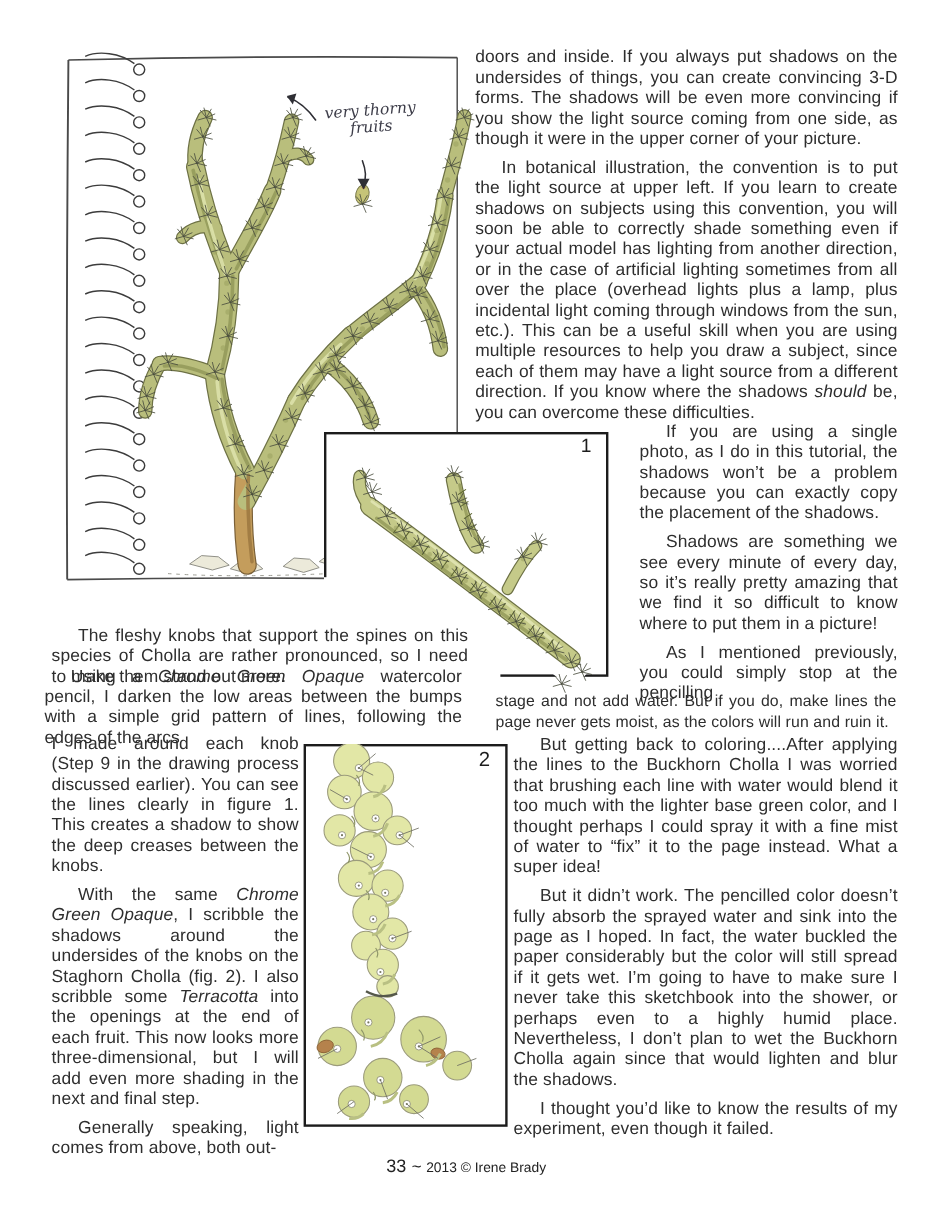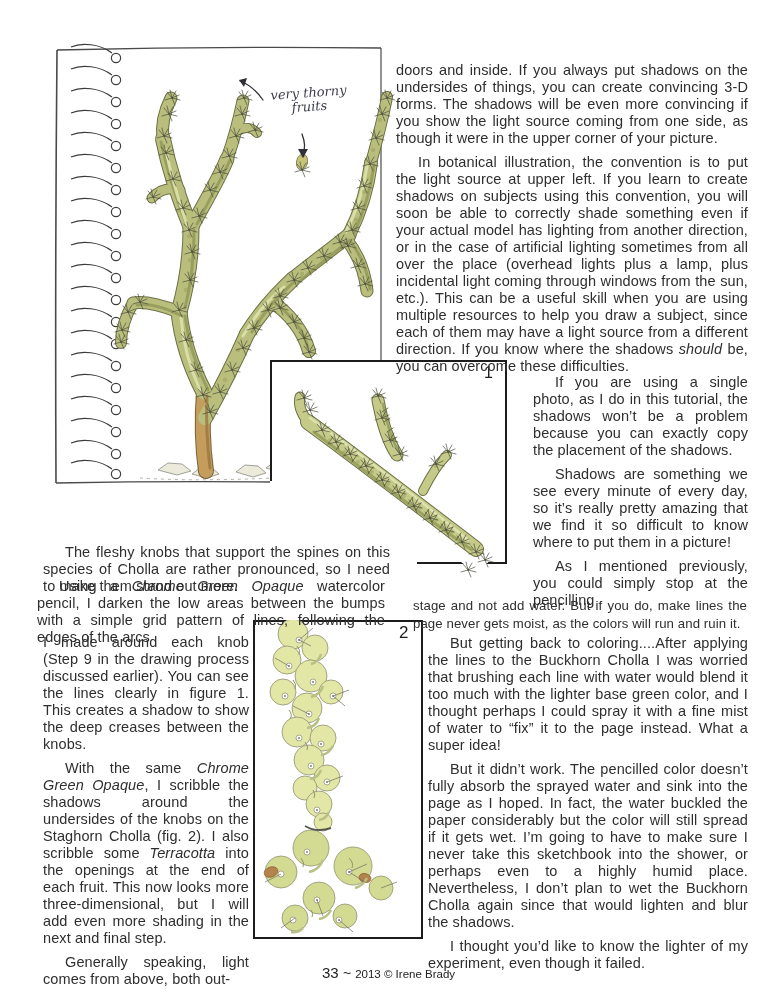--- a/index.html
+++ b/index.html
@@ -1,18 +1,18 @@
 <!DOCTYPE html>
 <html><head>
 <meta charset="utf-8">
 <style>
   html,body{margin:0;padding:0;background:#e8e8e8;}
   #page{position:relative;width:777px;height:1006px;background:#ffffff;overflow:hidden;
         font-family:"Liberation Sans",sans-serif;color:#2e2e2e;}
-  .tblock{position:absolute;margin-top:22px;}
+  .tblock{position:absolute;}
   .tblock p{margin:0 0 7px 0;text-align:justify;font-size:14.5px;line-height:17px;letter-spacing:0.1px;}
   .tblock p:last-child{margin-bottom:0;}
   .ind{text-indent:22px;}
   .it{font-style:italic;}
   #colC p{font-size:13.2px;line-height:18px;}
   .figbox{position:absolute;background:#fff;border:2px solid #1c1c1c;box-sizing:border-box;}
   .figlabel{position:absolute;font-size:16px;color:#1c1c1c;font-family:"Liberation Sans",sans-serif;}
   #note{position:absolute;left:256px;top:86px;width:106px;text-align:center;
         font-family:"DejaVu Serif",serif;font-style:italic;font-size:13px;line-height:14px;
         color:#3d3d49;transform:rotate(-4deg);}
@@ -441,21 +441,21 @@
     <p class="ind"><span>As I mentioned previously, you could simply stop at the pencilling</span></p>
   </div>
 
   <div class="tblock" id="colC" style="left:413px;top:575px;width:334px;">
     <p><span>stage and not add water.  But if you do, make lines the page never gets moist, as the colors will run and ruin it.</span></p>
   </div>
 
   <div class="tblock" id="colD" style="left:428px;top:613px;width:320px;">
     <p class="ind"><span>But getting back to coloring....After applying the lines to the Buckhorn Cholla I was worried that brushing each line with water would blend it too much with the lighter base green color, and I thought perhaps I could spray it with a fine mist of water to “fix” it to the page instead. What a super idea!</span></p>
     <p class="ind"><span>But it didn’t work. The pencilled color doesn’t fully absorb the sprayed water and sink into the page as I hoped. In fact, the water buckled the paper considerably but the color will still spread if it gets wet. I’m going to have to make sure I never take this sketchbook into the shower, or perhaps even to a highly humid place. Nevertheless, I don’t plan to wet the Buckhorn Cholla again since that would lighten and blur the shadows.</span></p>
-    <p class="ind"><span>I thought you’d like to know the lighter of my experiment, even though it failed.</span></p>
+    <p class="ind"><span>I thought you’d like to know the results of my experiment, even though it failed.</span></p>
   </div>
 
   <div class="tblock" id="colG" style="left:43px;top:522px;width:347px;">
     <p class="ind"><span>The fleshy knobs that support the spines on this species of Cholla are rather pronounced, so I need to make them stand out more.</span></p>
   </div>
 
   <div class="tblock" id="colH" style="left:37px;top:556px;width:348px;">
     <p class="ind"><span>Using a </span><span class="it">Chrome Green Opaque</span><span> watercolor pencil, I darken the low areas between the bumps with a simple grid pattern of lines, following the edges of the arcs</span></p>
   </div>
 

